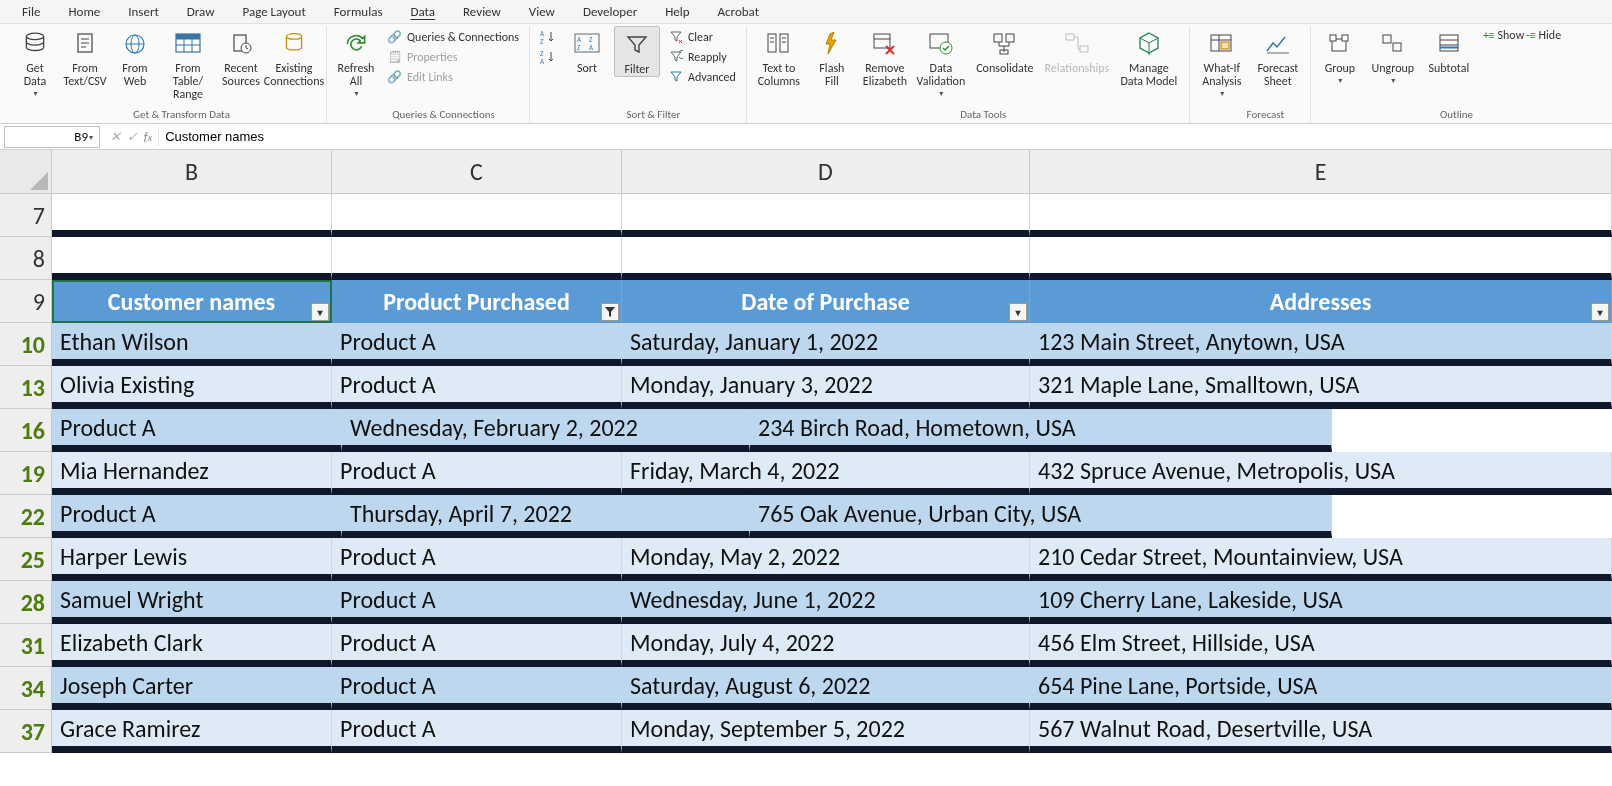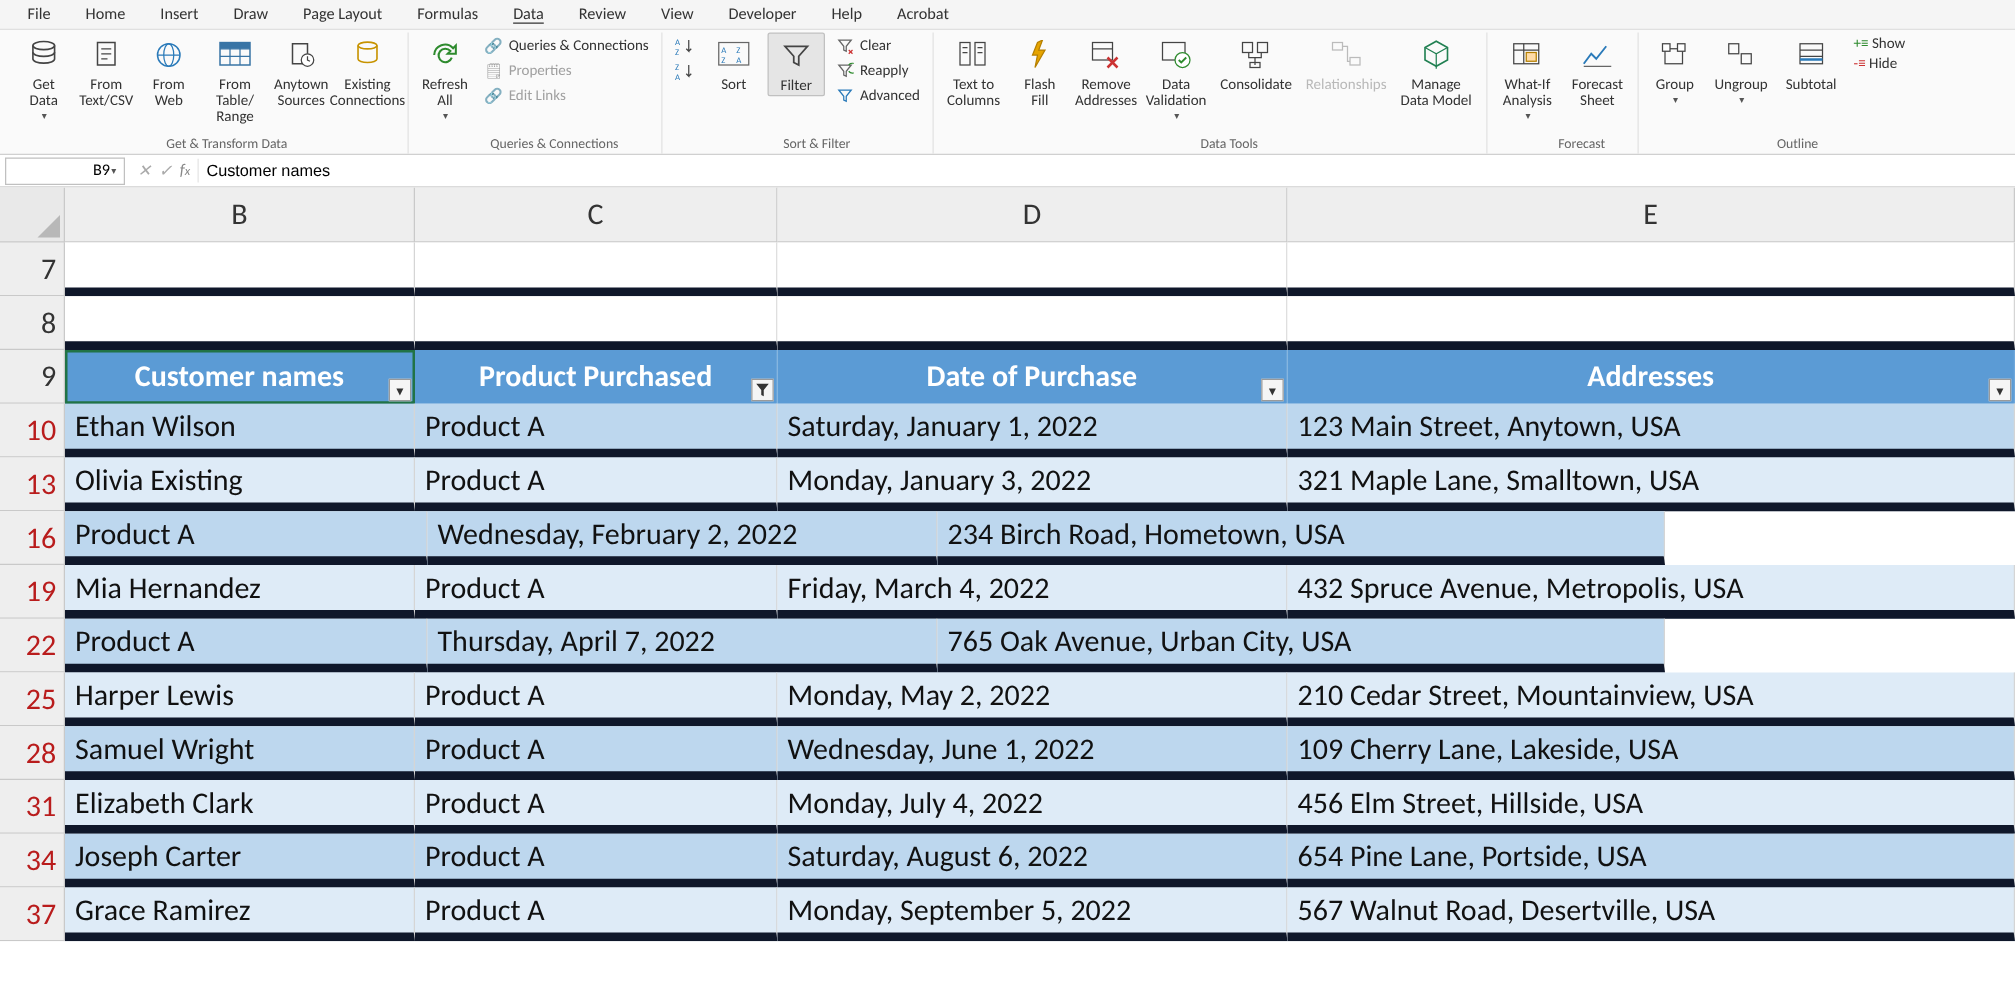--- a/index.html
+++ b/index.html
@@ -106,21 +106,21 @@
     white-space: nowrap;
   }
   .small-btn .mini-icon { width:16px; height:16px; display:inline-flex; align-items:center; justify-content:center; }
   .small-btn.disabled { color: #a0a0a0; }
   .filter-active {
     background: #e5e5e5;
     border: 1px solid #c0c0c0;
     border-radius: 2px;
   }
   .chev { font-size: 8px; color:#555; margin-left:1px; }
-  .right-small-stack { display:flex; flex-direction:column; justify-content:center; gap:2px; padding:2px 4px; font-size:12px; color:#333; }
+  .right-small-stack { display:flex; justify-content:center; gap:2px; padding:2px 4px; font-size:12px; color:#333; }
   .right-small-stack div { white-space:nowrap; }
 
   
   .formula-bar {
     display: flex;
     align-items: center;
     height: 26px;
     border-bottom: 1px solid #d0d0d0;
     background: #ffffff;
   }
@@ -191,21 +191,21 @@
   .row-head {
     width: 52px;
     background: #eeeeee;
     border-right: 1px solid #c9c9c9;
     border-bottom: 1px solid #c9c9c9;
     display:flex; align-items:center; justify-content:flex-end;
     padding-right: 6px;
     font-size: 24px;
     color: #333;
   }
-  .row-head.filtered { color: #b91c1c; }
+  .row-head.filtered { color: #4d7c0f; font-weight: bold; }
   .cell {
     border-right: 1px solid #d5d5d5;
     border-bottom: 7px solid #0f172a;
     font-size: 24px;
     padding: 4px 8px;
     display:flex; align-items:center;
     position: relative;
     background:#fff;
     color:#111;
   }
@@ -314,21 +314,21 @@
 Range</span>
       </div>
       <div class="big-btn narrow">
         <span class="icon-slot">
           <svg width="24" height="24" viewBox="0 0 24 24">
               <rect x="5" y="3" width="12" height="16" fill="none" stroke="#444" stroke-width="1.2"></rect>
               <circle cx="17" cy="16" r="5" fill="#fff" stroke="#444"></circle>
               <path d="M17 13v3l2 1" stroke="#444" fill="none"></path>
             </svg>
         </span>
-        <span class="lbl">Anytown
+        <span class="lbl">Recent
 Sources</span>
       </div>
       <div class="big-btn">
         <span class="icon-slot">
           <svg width="26" height="26" viewBox="0 0 24 24">
               <ellipse cx="12" cy="5" rx="7" ry="2.5" fill="none" stroke="#c79300" stroke-width="1.2"></ellipse>
               <path d="M5 5v10c0 1.4 3.1 2.5 7 2.5s7-1.1 7-2.5V5" fill="none" stroke="#c79300" stroke-width="1.2"></path>
             </svg>
         </span>
         <span class="lbl">Existing
@@ -471,21 +471,21 @@
       <div class="big-btn">
         <span class="icon-slot">
           <svg width="26" height="24" viewBox="0 0 26 24">
               <rect x="2" y="2" width="16" height="14" fill="none" stroke="#444"></rect>
               <line x1="2" y1="7" x2="18" y2="7" stroke="#444"></line>
               <line x1="14" y1="14" x2="22" y2="22" stroke="#c33" stroke-width="2"></line>
               <line x1="22" y1="14" x2="14" y2="22" stroke="#c33" stroke-width="2"></line>
             </svg>
         </span>
         <span class="lbl">Remove
-Addresses</span>
+Elizabeth</span>
       </div>
       <div class="big-btn">
         <span class="icon-slot">
           <svg width="26" height="24" viewBox="0 0 26 24">
               <rect x="2" y="2" width="18" height="14" fill="none" stroke="#444"></rect>
               <circle cx="18" cy="16" r="6" fill="#fff" stroke="#2e8b2e"></circle>
               <path d="M15 16l2 2 4-4" stroke="#2e8b2e" fill="none" stroke-width="1.5"></path>
             </svg>
         </span>
         <span class="lbl">Data

